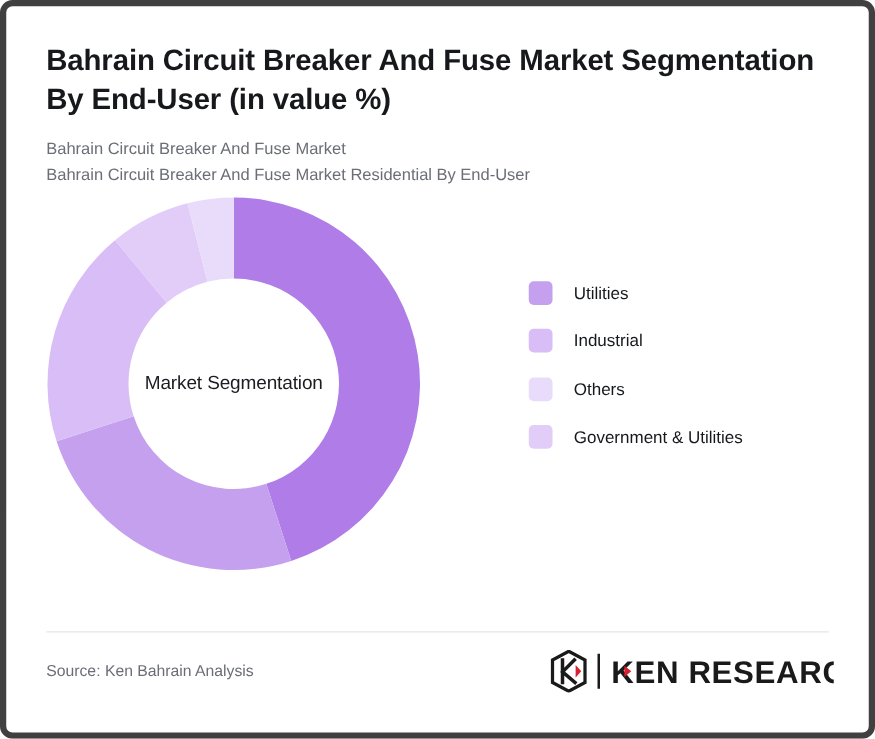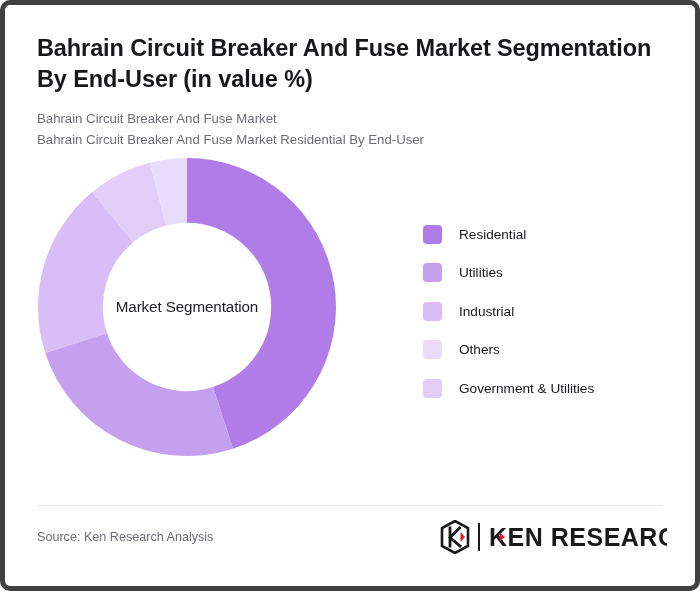--- a/index.html
+++ b/index.html
@@ -154,24 +154,20 @@
             <path d="M 112.94520681243657 5.68110899183398 A 149 149 0 0 1 149.99999999999983 1 L 149.99999999999991 65.81500000000001 A 84.18499999999999 84.18499999999999 0 0 0 129.06404184902667 68.45982658038622 Z" fill="#e9dcfb"></path>
           </g>
       </svg>
       <div class="center-label">
         <span>Market Segmentation</span>
       </div>
     </div>
 
     <div class="legend" id="legend">
         <div class="legend-item">
-          <span class="legend-swatch" style="background: rgb(176, 124, 232);"></span>
-          <span class="legend-label">Residential</span>
-        </div>
-        <div class="legend-item">
           <span class="legend-swatch" style="background: rgb(196, 160, 238);"></span>
           <span class="legend-label">Utilities</span>
         </div>
         <div class="legend-item">
           <span class="legend-swatch" style="background: rgb(217, 189, 247);"></span>
           <span class="legend-label">Industrial</span>
         </div>
         <div class="legend-item">
           <span class="legend-swatch" style="background: rgb(233, 220, 251);"></span>
           <span class="legend-label">Others</span>
@@ -180,21 +176,21 @@
           <span class="legend-swatch" style="background: rgb(226, 205, 249);"></span>
           <span class="legend-label">Government &amp; Utilities</span>
         </div>
       </div>
 
   </div>
 
   <div class="divider"></div>
 
   <div class="footer">
-    <div class="source-text">Source: Ken Research Analysis</div>
+    <div class="source-text">Source: Ken Bahrain Analysis</div>
     <div class="logo">
       <svg width="228" height="34" viewBox="0 0 228 34">
         <g>
           <path d="M16 1 L29 8 L29 26 L16 33 L3 26 L3 8 Z" fill="#ffffff" stroke="#1a1a1a" stroke-width="2.6"></path>
           <path d="M11 8 L11 26 M11 17.5 L20.5 8 M11 17.5 L21 26" stroke="#1a1a1a" stroke-width="2.8" fill="none" stroke-linecap="square"></path>
           <path d="M21.5 12 L21.5 22 L26 17 Z" fill="#d8202f"></path>
         </g>
         <rect x="39" y="3" width="2" height="28" fill="#1a1a1a"></rect>
         <g>
           <text x="50" y="26" font-family="'Liberation Sans', sans-serif" font-size="25" font-weight="bold" letter-spacing="0.5" fill="#1a1a1a">KEN RESEARCH</text>

